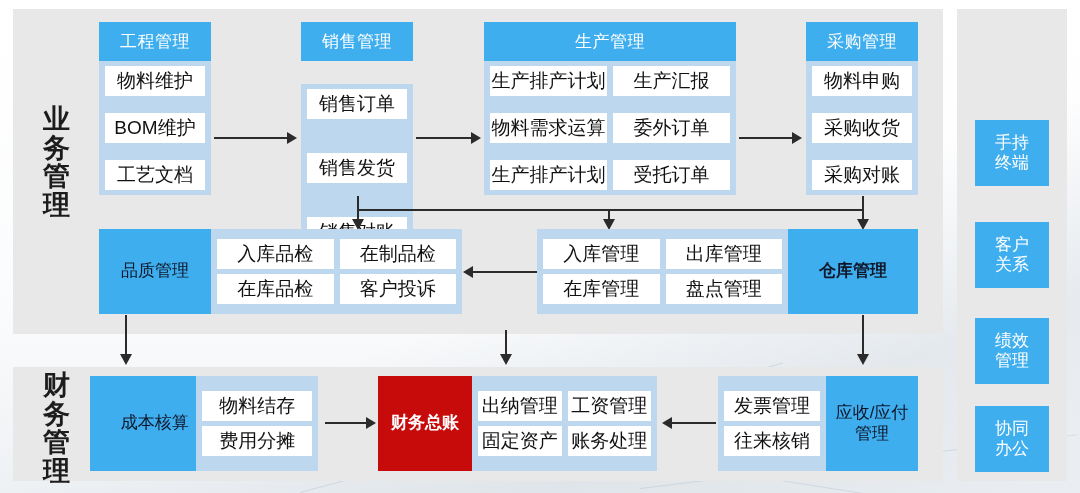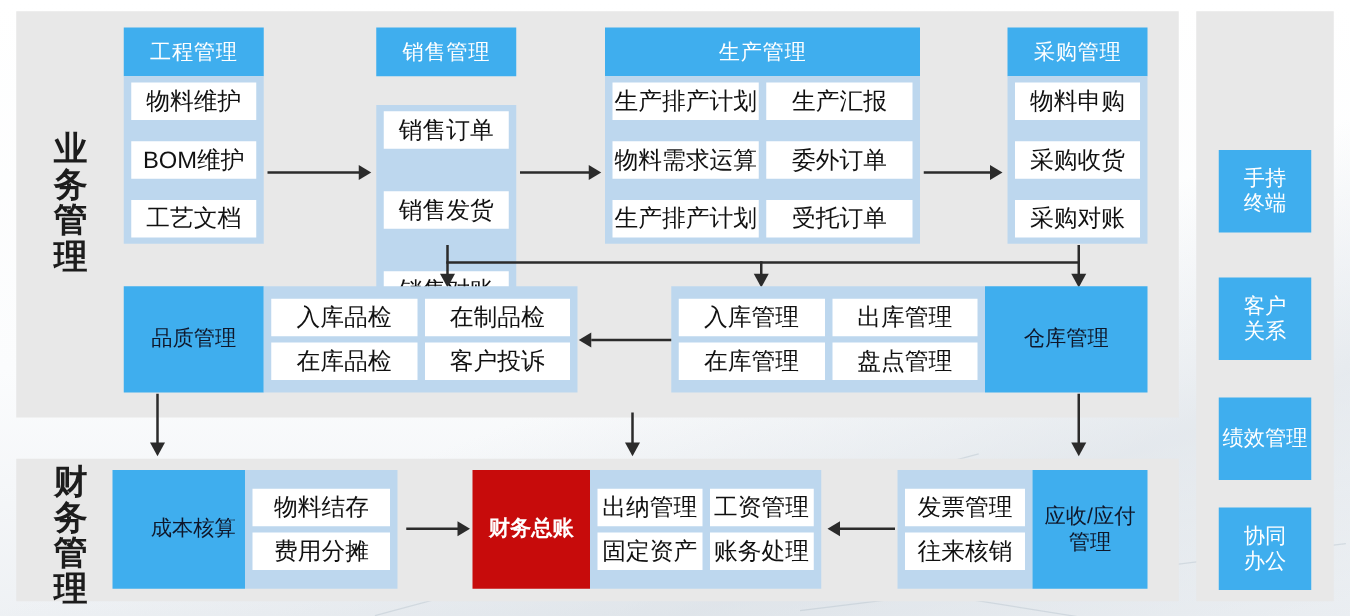--- a/index.html
+++ b/index.html
@@ -219,21 +219,21 @@
     <div class="tray2" style="width:251px;">
       <div class="tray-row">
         <div class="chip">入库管理</div>
         <div class="chip">出库管理</div>
       </div>
       <div class="tray-row">
         <div class="chip">在库管理</div>
         <div class="chip">盘点管理</div>
       </div>
     </div>
-    <div class="block" style="width:130px;">仓库管理</div>
+    <div class="block" style="width:130px;font-weight:bold;">仓库管理</div>
   </div>
 
   <div class="ln h" style="left:473px; top:271px; width:64px;"></div>
   <div class="arrow left" style="left:463px; top:266px;"></div>
 
   <div class="ln v" style="left:125px; top:315px; height:42px;"></div>
   <div class="arrow down" style="left:120px; top:354px;"></div>
 
   <div class="ln v" style="left:505px; top:330px; height:27px;"></div>
   <div class="arrow down" style="left:500px; top:354px;"></div>
@@ -302,21 +302,21 @@
   <div class="rail-btn" style="left:975px; top:120px; width:74px; height:66px; flex-direction:column;">
     <span>手持</span>
     <span>终端</span>
   </div>
 
   <div class="rail-btn" style="left:975px; top:222px; width:74px; height:66px; flex-direction:column;">
     <span>客户</span>
     <span>关系</span>
   </div>
 
-  <div class="rail-btn" style="left:975px; top:318px; width:74px; height:66px; flex-direction:row;">
+  <div class="rail-btn" style="left:975px; top:318px; width:74px; height:66px; flex-direction:column;">
     <span>绩效</span>
     <span>管理</span>
   </div>
 
   <div class="rail-btn" style="left:975px; top:406px; width:74px; height:66px; flex-direction:column;">
     <span>协同</span>
     <span>办公</span>
   </div>
 
 </div>

